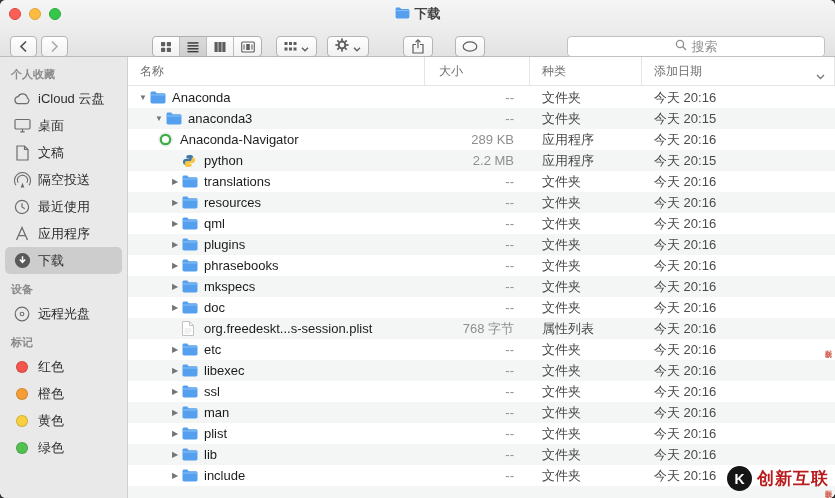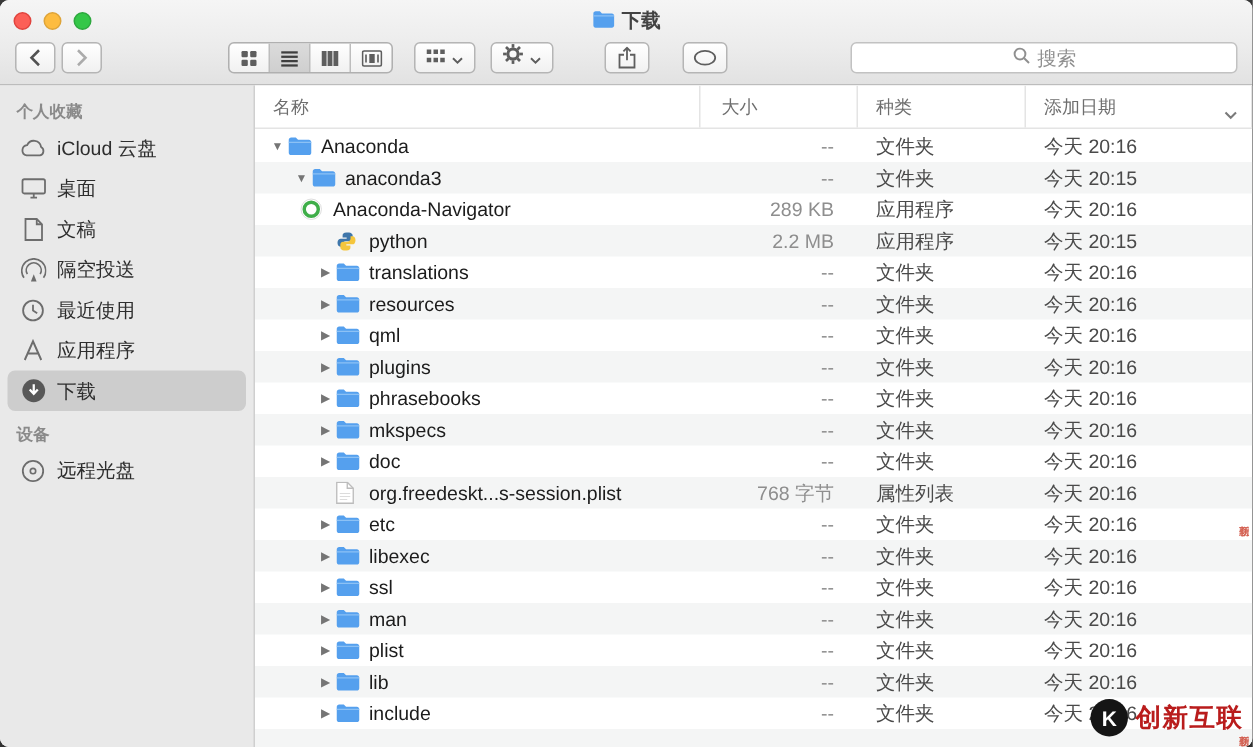--- a/index.html
+++ b/index.html
@@ -9,39 +9,39 @@
   
   .chrome { height:57px; background:linear-gradient(180deg,#f5f5f5 0%,#ececec 55%,#e2e2e2 100%); border-bottom:1px solid #bcbcbc; }
   .titlebar { height:28px; position:relative; display:flex; align-items:center; justify-content:center; }
   .lights { position:absolute; left:9px; top:8px; display:flex; gap:8px; }
   .light { width:12px; height:12px; border-radius:50%; }
   .light.red { background:#fc5f57; border:1px solid #e0443e; }
   .light.yellow { background:#fdbc40; border:1px solid #dea439; }
   .light.green { background:#34c748; border:1px solid #2da83e; }
   .win-title { display:flex; align-items:center; gap:5px; font-size:13px; font-weight:bold; color:#434343; }
 
-  .toolbar { height:29px; display:flex; align-items:flex-start; padding:0 10px; }
+  .toolbar { height:29px; display:flex; align-items:flex-end; padding:0 10px; }
   .nav-group { display:flex; gap:4px; }
   .tbtn { width:27px; height:21px; border:1px solid #b5b5b5; border-radius:4px;
           background:linear-gradient(#ffffff,#f1f1f1); display:flex; align-items:center; justify-content:center; }
   .seg { display:flex; margin-left:84px; border:1px solid #b0b0b0; border-radius:4px; overflow:hidden; height:21px;
          background:linear-gradient(#ffffff,#f1f1f1); }
   .seg-item { width:27px; display:flex; align-items:center; justify-content:center; border-right:1px solid #bdbdbd; }
   .seg-item:last-child { border-right:none; }
   .seg-item.active { background:linear-gradient(#dbdbdb,#cfcfcf); }
   .drop-btn { display:flex; align-items:center; gap:4px; padding:0 7px; height:21px; border:1px solid #b5b5b5;
               border-radius:4px; background:linear-gradient(#ffffff,#f1f1f1); }
   .ml14 { margin-left:14px; } .ml10 { margin-left:10px; } .ml34 { margin-left:34px; } .ml22 { margin-left:22px; }
   .icon-btn { width:30px; }
   .search { margin-left:auto; width:258px; height:21px; border:1px solid #c2c2c2; border-radius:4px; background:#fff;
             display:flex; align-items:center; justify-content:center; gap:5px; color:#8f8f8f; font-size:13px; }
 
   
   .main { display:flex; height:441px; }
-  .sidebar { width:170px; background:#e9e9e9; border-right:1px solid #cfcfcf; padding-top:2px; overflow:hidden; flex:none; }
+  .sidebar { width:128px; background:#e9e9e9; border-right:1px solid #cfcfcf; padding-top:2px; overflow:hidden; flex:none; }
   .side-title { font-size:11px; font-weight:bold; color:#8a8a8a; padding:8px 0 3px 11px; }
   .side-item { height:27px; display:flex; align-items:center; gap:6px; padding:0 4px 0 7px; margin:0 5px;
                border-radius:5px; font-size:13px; color:#2e2e2e; white-space:nowrap; }
   .side-item.selected { background:#cdcdcd; }
   .side-icon { width:20px; display:flex; justify-content:center; align-items:center; flex:none; }
   .tag-dot { width:12px; height:12px; border-radius:50%; border:1px solid rgba(0,0,0,.15); display:inline-block; }
 
   .content { flex:1; position:relative; background:#fff; overflow:hidden; }
   .list-header { height:29px; display:flex; align-items:center; border-bottom:1px solid #e4e4e4; position:relative;
                  font-size:12px; color:#6e6e6e; background:#fff; }
@@ -274,20 +274,47 @@
           <div class="side-item">
             <span class="side-icon">
               <svg width="16" height="16" viewBox="0 0 16 16">
                 <circle cx="8" cy="8" r="6.8" fill="none" stroke="#6d6d6d" stroke-width="1.2"></circle>
                 <circle cx="8" cy="8" r="1.8" fill="none" stroke="#6d6d6d" stroke-width="1.1"></circle>
               </svg>
             </span>
             <span class="side-label">远程光盘</span>
           </div>
         </div>
+        <div class="side-section">
+          <div class="side-title">标记</div>
+          <div class="side-item">
+            <span class="side-icon">
+              <span class="tag-dot" style="background: rgb(244, 86, 78);"></span>
+            </span>
+            <span class="side-label">红色</span>
+          </div>
+          <div class="side-item">
+            <span class="side-icon">
+              <span class="tag-dot" style="background: rgb(247, 157, 54);"></span>
+            </span>
+            <span class="side-label">橙色</span>
+          </div>
+          <div class="side-item">
+            <span class="side-icon">
+              <span class="tag-dot" style="background: rgb(248, 207, 62);"></span>
+            </span>
+            <span class="side-label">黄色</span>
+          </div>
+          <div class="side-item">
+            <span class="side-icon">
+              <span class="tag-dot" style="background: rgb(82, 193, 82);"></span>
+            </span>
+            <span class="side-label">绿色</span>
+          </div>
+        </div>
       </div>
 
     <div class="content">
       <div class="list-header">
         <div class="hcol w-name">名称</div>
           <div class="hcol w-size">大小</div>
           <div class="hcol w-kind">种类</div>
           <div class="hcol w-date">添加日期</div>
           <span class="sort-icon"><svg width="9" height="6" viewBox="0 0 9 6">
               <path d="M1 1 4.5 4.5 8 1" fill="none" stroke="#7a7a7a" stroke-width="1.4"></path>

